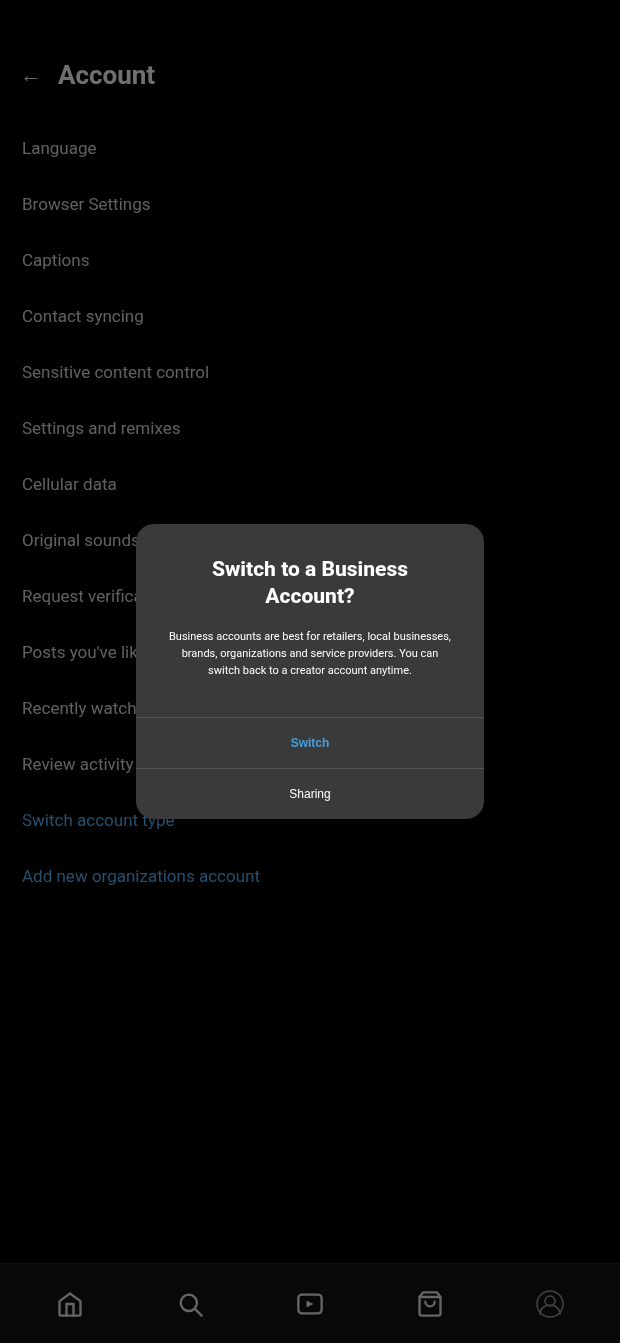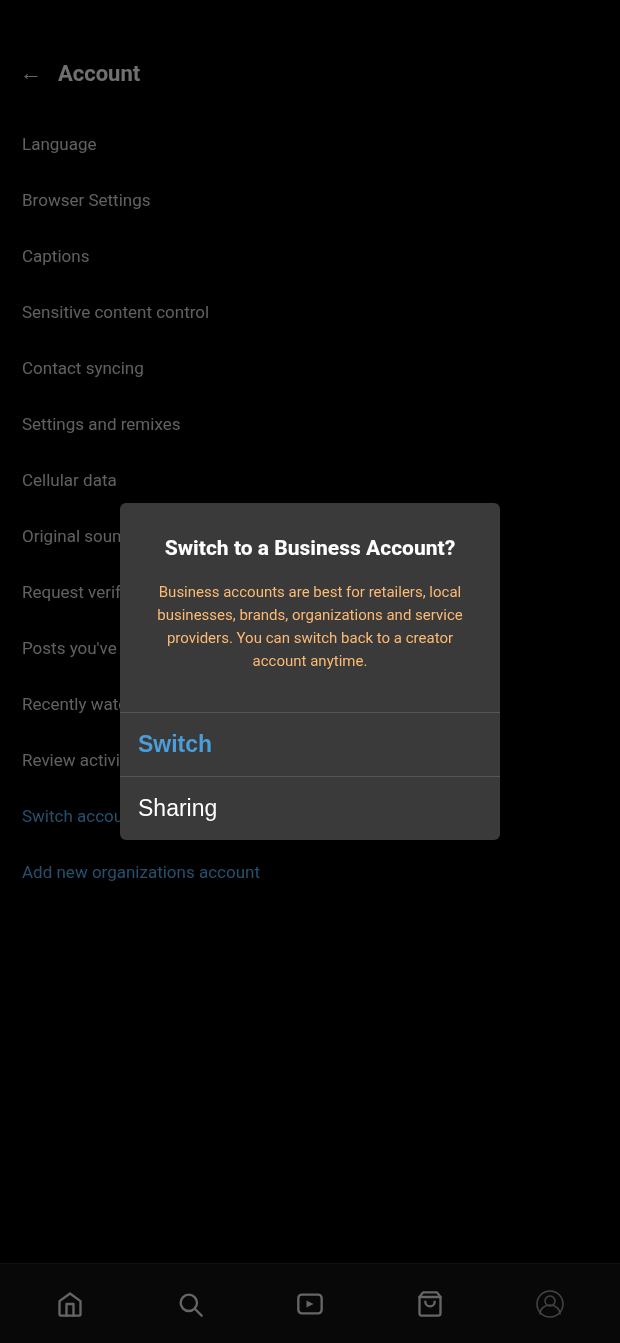--- a/index.html
+++ b/index.html
@@ -29,21 +29,21 @@
       padding: 60px 20px 20px 20px;
       gap: 16px;
     }
 
     .header-back-icon {
       font-size: 22px;
       color: #ccc;
     }
 
     .header-title {
-      font-size: 22px;
+      font-size: 26px;
       font-weight: 700;
       color: #e0e0e0;
     }
 
     
     .menu-list {
       padding: 10px 0;
     }
 
     .menu-item {
@@ -85,61 +85,61 @@
       position: absolute;
       top: 0; left: 0; right: 0; bottom: 0;
       background: rgba(0, 0, 0, 0.5);
       display: flex;
       align-items: center;
       justify-content: center;
     }
 
     .modal {
       background: #3a3a3a;
-      border-radius: 6px;
-      width: 380px;
+      border-radius: 18px;
+      width: 348px;
       overflow: hidden;
       margin: 16px auto;
     }
 
     .modal-body {
       padding: 32px 30px 10px 30px;
       text-align: center;
     }
 
     .modal-title {
       font-size: 21px;
       font-weight: 800;
       color: #fff;
       margin-bottom: 18px;
       line-height: 1.3;
     }
 
     .modal-description {
-      font-size: 15px;
-      color: #fdba74;
+      font-size: 11px;
+      color: #ffffff;
       line-height: 1.55;
       margin-bottom: 28px;
       text-align: center;
     }
 
     .modal-divider {
       height: 1px;
       background: #555;
       margin: 0;
     }
 
     .modal-btn {
       width: 100%;
       padding: 18px;
       background: transparent;
       border: none;
       cursor: pointer;
-      font-size: 23px;
-      text-align: left;
+      font-size: 12px;
+      text-align: center;
     }
 
     .modal-btn.blue {
       color: #4a9eda;
       font-weight: 600;
     }
 
     .modal-btn.white {
       color: #fff;
       font-weight: 500;
@@ -166,22 +166,22 @@
 
   <div class="header">
     <span class="header-back-icon">←</span>
     <span class="header-title">Account</span>
   </div>
 
   <div class="menu-list">
     <div class="menu-item">Language</div>
     <div class="menu-item">Browser Settings</div>
     <div class="menu-item">Captions</div>
+    <div class="menu-item">Contact syncing</div>
     <div class="menu-item">Sensitive content control</div>
-    <div class="menu-item">Contact syncing</div>
     <div class="menu-item">Settings and remixes</div>
     <div class="menu-item">Cellular data</div>
     <div class="menu-item">Original sounds</div>
     <div class="menu-item">Request verification</div>
     <div class="menu-item">Posts you've liked</div>
     <div class="menu-item">Recently watched</div>
     <div class="menu-item">Review activity</div>
     <div class="menu-item blue">Switch account type</div>
     <div class="menu-item blue">Add new organizations account</div>
   </div>

